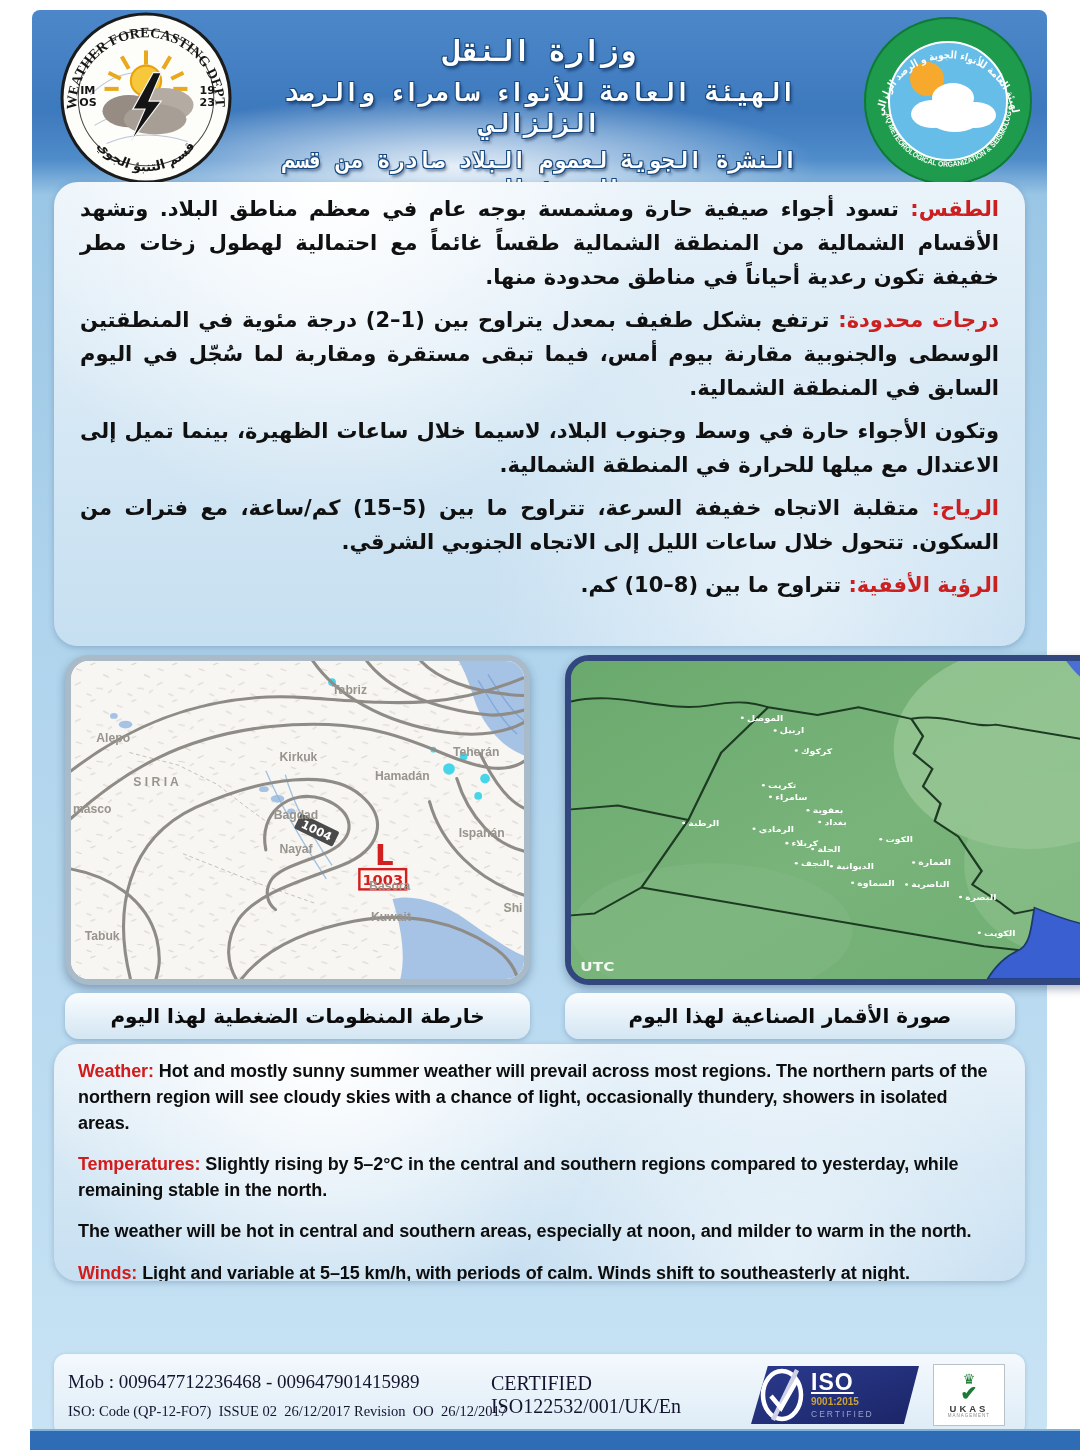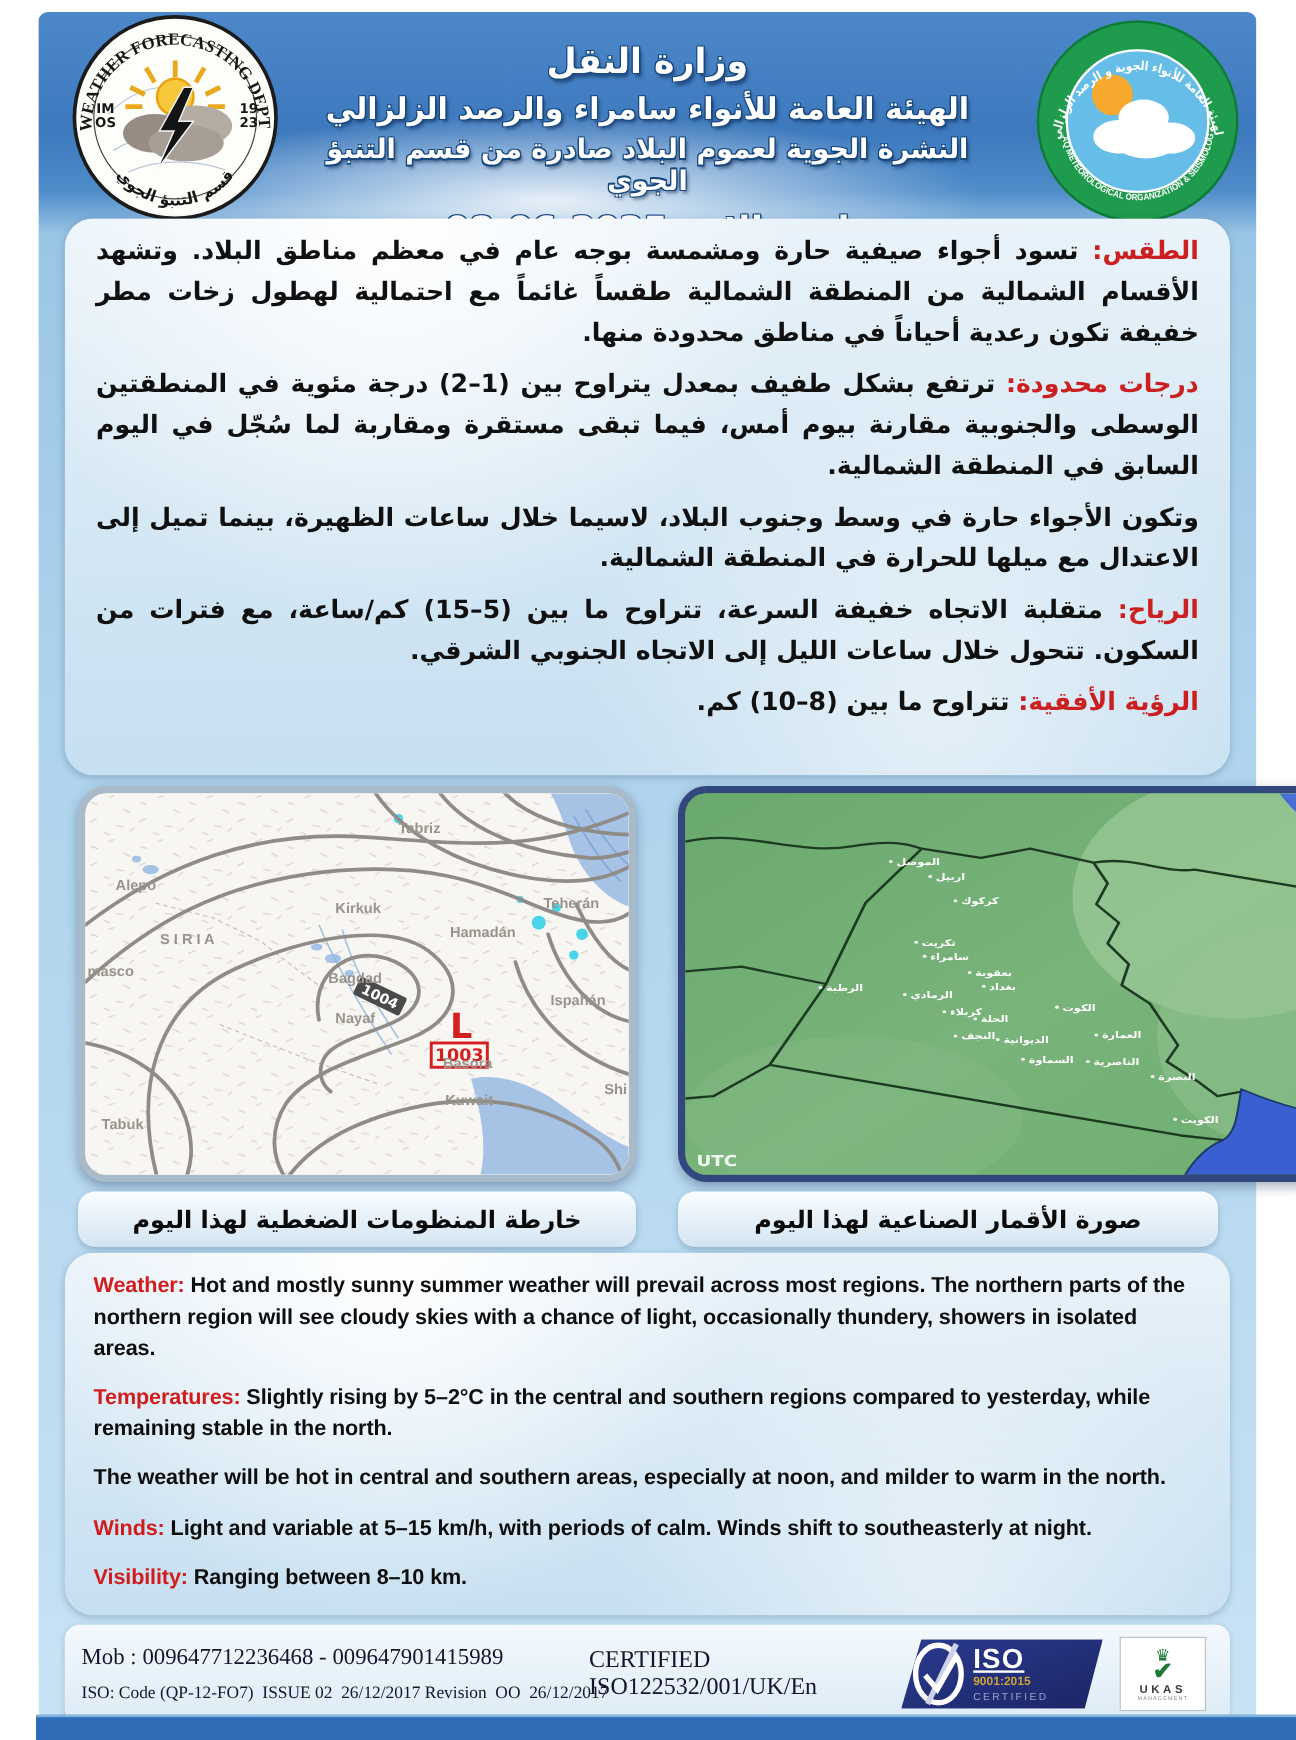--- a/index.html
+++ b/index.html
@@ -6,41 +6,41 @@
   .page{position:relative;width:1080px;height:1450px;margin:0 auto;background:#ffffff;overflow:hidden;
         font-family:"DejaVu Sans",sans-serif;}
   
   .frame{position:absolute;left:32px;right:33px;top:10px;bottom:16px;border-radius:8px;
     background:
       radial-gradient(ellipse 600px 120px at 42% 11%, rgba(255,255,255,.85), rgba(255,255,255,0) 60%),
       linear-gradient(180deg,#4c88c9 0%,#3d79bd 7%,#4f8cca 10.5%,#9ac6e5 13%,#aed3ec 40%,#b9daf0 70%,#c8e3f4 100%);}
   
   .hdr-titles{position:absolute;left:215px;right:215px;top:24px;text-align:center;color:#fff;direction:rtl;}
   .hdr-titles .t{font-weight:700;
-     text-shadow:-1px -1px 0 #17497f,1px -1px 0 #17497f,-1px 1px 0 #17497f,1px 1px 0 #17497f,2px 3px 3px rgba(10,30,70,.55);}
+     text-shadow:-1px -1px 0 #17497f,1px -1px 0 #17497f,-1px 1px 0 #17497f,1px 1px 0 #17497f,2px 3px 3px rgba(10,30,70,.55);font-family:Liberation Mono, monospace;}
   .t1{font-size:29px;margin-bottom:8px;}
   .t2{font-size:25px;margin-bottom:7px;}
   .t3{font-size:22.5px;margin-bottom:10px;}
   .t4{font-size:29px;}
   .logo{position:absolute;}
   .logo-left{left:28px;top:2px;width:172px;height:172px;}
   .logo-right{right:14px;top:6px;width:170px;height:170px;}
   .logo svg{width:100%;height:100%;}
   
   .panel{position:absolute;left:22px;right:22px;border-radius:24px;
     background:
       radial-gradient(circle at 28% 0%, #ffffff 0%, rgba(255,255,255,0) 40%),
       radial-gradient(circle at 75% 90%, rgba(255,255,255,.5) 0%, rgba(255,255,255,0) 35%),
       linear-gradient(180deg,#eaf3fa 0%,#d4e7f4 55%,#c6dff1 100%);
     box-shadow:0 2px 6px rgba(30,60,100,.25);}
   .arabic-panel{top:172px;height:464px;padding:10px 26px;box-sizing:border-box;direction:rtl;overflow:hidden;}
   .arabic-panel p{margin:0 0 9px 0;font-size:21px;font-weight:700;color:#101010;line-height:1.62;
       text-align:justify;text-align-last:right;}
   .sec-label{color:#cc1f1f;}
-  .english-panel{top:1034px;height:302px;padding:14px 24px;box-sizing:border-box;direction:ltr;overflow:hidden;
+  .english-panel{top:1034px;height:237px;padding:14px 24px;box-sizing:border-box;direction:ltr;overflow:hidden;
       font-family:"Liberation Sans",sans-serif;}
   .english-panel p{margin:0 0 15px 0;font-size:18px;font-weight:700;color:#0d0d0d;line-height:1.45;letter-spacing:-.1px;}
   .english-panel .sec-label{color:#d21b1b;}
   
   .map-card{position:absolute;top:645px;height:330px;border-radius:24px;overflow:hidden;box-sizing:border-box;
      box-shadow:0 4px 10px rgba(20,40,80,.35);}
   .map-press{left:33px;width:465px;border:6px solid #a9bac8;background:#f7f5f1;}
   .map-sat{left:533px;width:540px;border:6px solid #31477d;background:#6fae73;}
   .map-card svg{display:block;width:100%;height:100%;}
   .cap{position:absolute;top:983px;height:46px;border-radius:14px;display:flex;align-items:center;justify-content:center;

